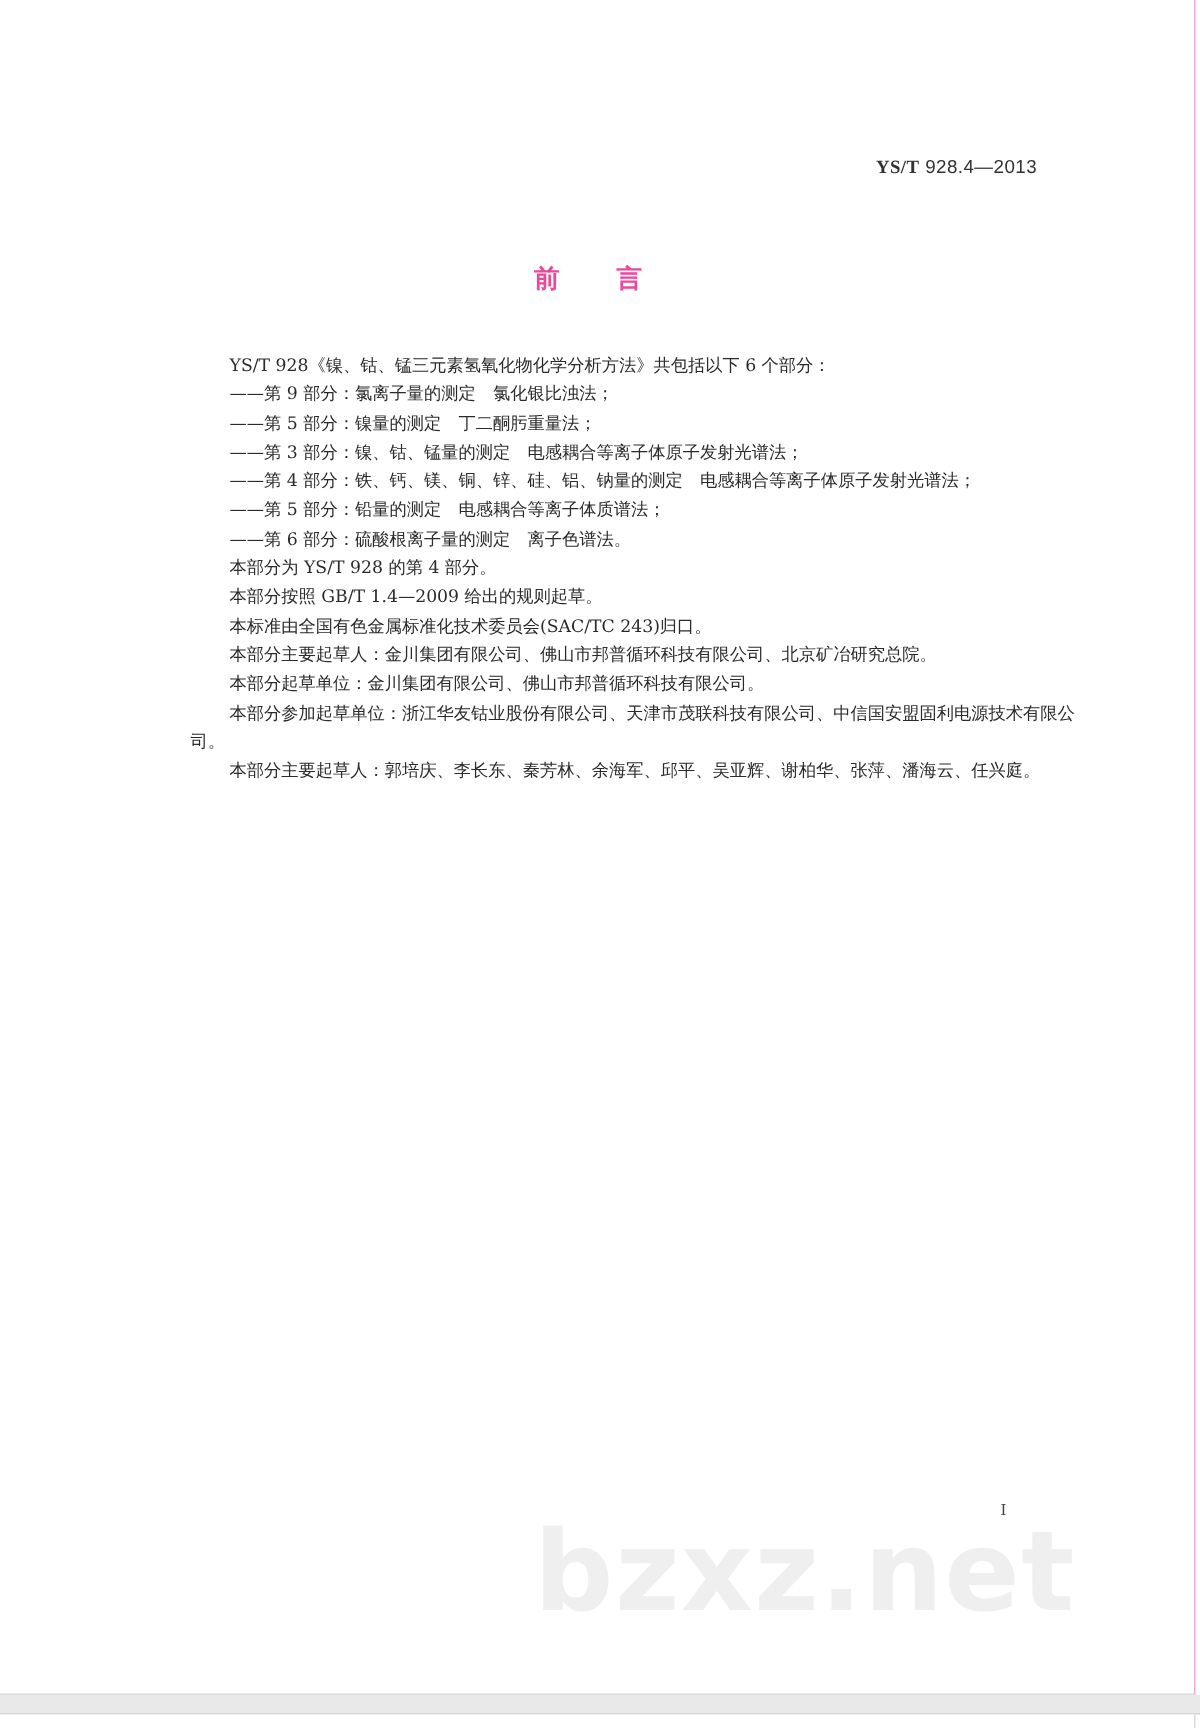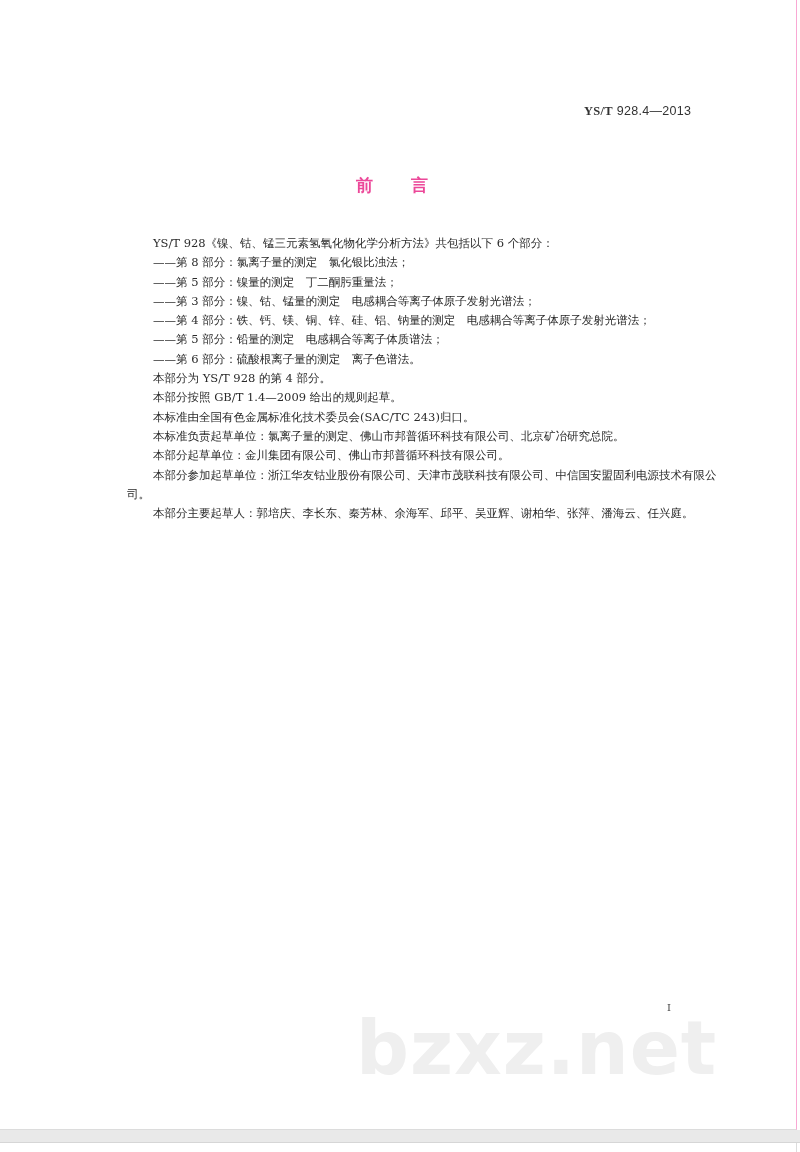--- a/index.html
+++ b/index.html
@@ -47,30 +47,30 @@
 </head>
 <body>
 
 <div class="page">
   <div class="std-code"><b>YS/T</b> <span>928.4—2013</span></div>
 
   <div class="title">前言</div>
 
   <div class="body-text">
     <div class="line p-indent">YS/T 928《镍、钴、锰三元素氢氧化物化学分析方法》共包括以下 6 个部分：</div>
-    <div class="line p-dash">——第 8 部分：氯离子量的测定　氯化银比浊法；</div>
+    <div class="line p-dash">——第 9 部分：氯离子量的测定　氯化银比浊法；</div>
     <div class="line p-dash">——第 5 部分：镍量的测定　丁二酮肟重量法；</div>
     <div class="line p-dash">——第 3 部分：镍、钴、锰量的测定　电感耦合等离子体原子发射光谱法；</div>
     <div class="line p-dash">——第 4 部分：铁、钙、镁、铜、锌、硅、铝、钠量的测定　电感耦合等离子体原子发射光谱法；</div>
     <div class="line p-dash">——第 5 部分：铅量的测定　电感耦合等离子体质谱法；</div>
     <div class="line p-dash">——第 6 部分：硫酸根离子量的测定　离子色谱法。</div>
     <div class="line p-indent">本部分为 YS/T 928 的第 4 部分。</div>
     <div class="line p-indent">本部分按照 GB/T 1.4—2009 给出的规则起草。</div>
     <div class="line p-indent">本标准由全国有色金属标准化技术委员会(SAC/TC 243)归口。</div>
-    <div class="line p-indent">本标准负责起草单位：氯离子量的测定、佛山市邦普循环科技有限公司、北京矿冶研究总院。</div>
+    <div class="line p-indent">本部分主要起草人：金川集团有限公司、佛山市邦普循环科技有限公司、北京矿冶研究总院。</div>
     <div class="line p-indent">本部分起草单位：金川集团有限公司、佛山市邦普循环科技有限公司。</div>
     <div class="wrap">本部分参加起草单位：浙江华友钴业股份有限公司、天津市茂联科技有限公司、中信国安盟固利电源技术有限公司。</div>
     <div class="line p-indent">本部分主要起草人：郭培庆、李长东、秦芳林、余海军、邱平、吴亚辉、谢柏华、张萍、潘海云、任兴庭。</div>
   </div>
 
   <div class="watermark">bzxz.net</div>
   <div class="page-number">I</div>
 </div>
 
 <div class="gap"></div>

